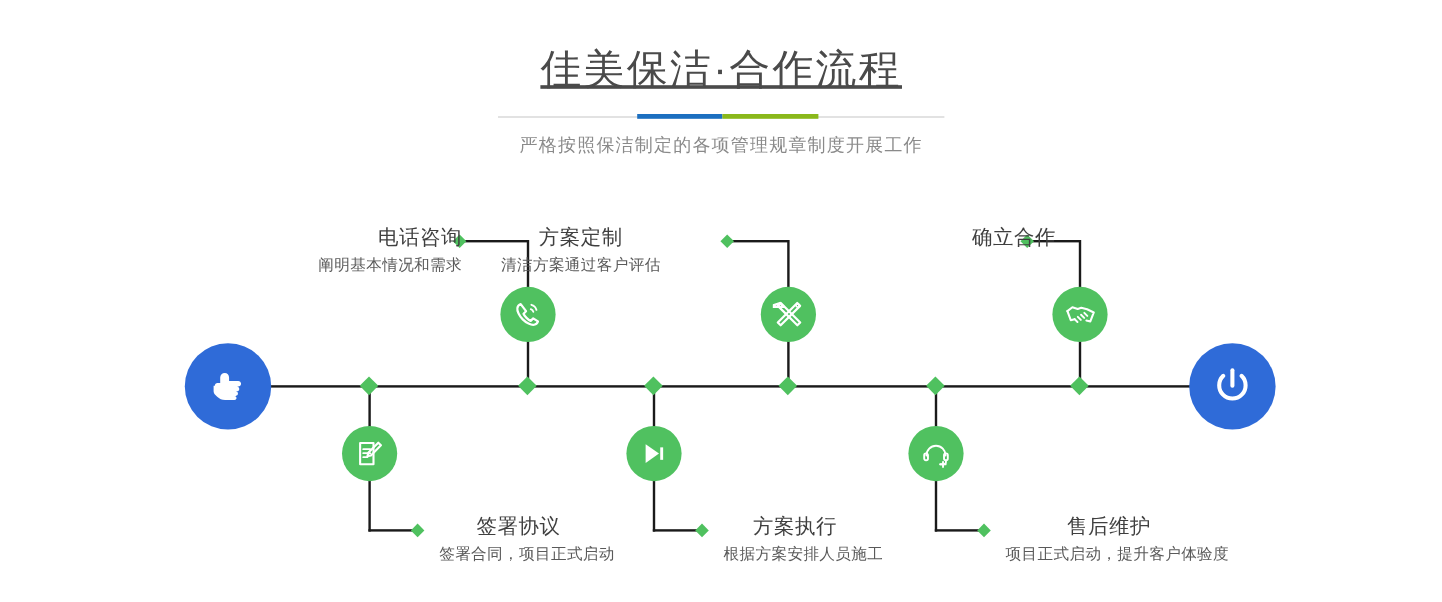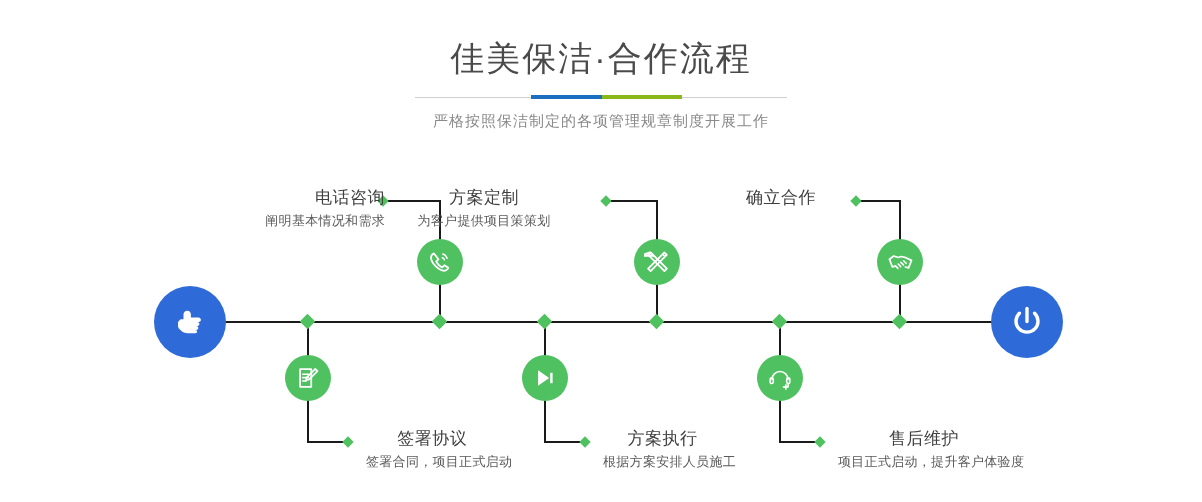--- a/index.html
+++ b/index.html
@@ -23,20 +23,21 @@
     left: 0; top: 34px;
     width: 1202px;
     text-align: center;
   }
   .title {
     font-size: 34px;
     color: #4a4a4a;
     letter-spacing: 2px;
     line-height: 48px;
     font-weight: normal;
+    text-decoration: underline;
   }
   .divider-wrap {
     position: relative;
     width: 372px;
     height: 14px;
     margin: 9px auto 0 auto;
   }
   .div-line {
     position: absolute;
     left: 0; top: 6px;
@@ -233,21 +234,21 @@
           <path fill="none" stroke="#ffffff" stroke-width="1.9" stroke-linejoin="round" d="M4.4 6.1l2.5-2.5 16.8 16.8-2.5 2.5z"></path>
           <path fill="none" stroke="#ffffff" stroke-width="1.9" stroke-linejoin="round" d="M23.6 6.1l-2.5-2.5L4.3 20.4l2.5 2.5z"></path>
           <circle cx="6.6" cy="5.8" r="1.3" fill="none" stroke="#ffffff" stroke-width="1.4"></circle>
           <circle cx="21.4" cy="5.8" r="1.3" fill="none" stroke="#ffffff" stroke-width="1.4"></circle>
         </svg>
       </span>
     </div>
     <div class="diamond" style="left:651px; top:316px;"></div>
     <div class="label top" style="left:370px; top:186px; width:228px;text-align:center;">
       <span class="l-title">方案定制</span>
-      <span class="l-desc">为客户提供项目策策划</span>
+      <span class="l-desc">清洁方案通过客户评估</span>
     </div>
 
     <div class="stem-v" style="left:544px; top:321px; height:122px;"></div>
     <div class="stem-h" style="left:544px; top:441px; width:42px;"></div>
     <div class="diamond small" style="left:581px; top:438px;"></div>
     <div class="node-circle" style="left:522px; top:355px;">
       <span>
         <svg width="26" height="26" viewBox="0 0 28 28" aria-hidden="true">
           <path fill="#ffffff" d="M6.5 5.6l12 8.4-12 8.4z"></path>
           <rect x="19.6" y="8.4" width="2.6" height="11.2" fill="#ffffff"></rect>
@@ -266,21 +267,21 @@
     <div class="node-circle" style="left:877px; top:239px;">
       <span>
         <svg width="27" height="27" viewBox="0 0 28 28" aria-hidden="true">
           <path fill="none" stroke="#ffffff" stroke-width="1.8" stroke-linejoin="round" stroke-linecap="round" d="M2.6 10.6l4.3-3.3 4.6 1.5 3.1-1 5 1.2 5.8 2.8-3 7.8-3.4-.9"></path>
           <path fill="none" stroke="#ffffff" stroke-width="1.8" stroke-linejoin="round" stroke-linecap="round" d="M2.6 10.6l2.9 7.9 3.3-.9"></path>
           <path fill="none" stroke="#ffffff" stroke-width="1.7" stroke-linejoin="round" stroke-linecap="round" d="M8.8 17.6l2.5 2.5M11.6 15.6l2.6 2.6M14.4 13.8l2.7 2.7M17.2 12.2l2.6 2.6"></path>
         </svg>
       </span>
     </div>
     <div class="diamond" style="left:894px; top:316px;"></div>
-    <div class="label top" style="left:588px; top:186px; width:228px;">
+    <div class="label top" style="left:652px; top:186px; width:228px;">
       <span class="l-title">确立合作</span>
     </div>
 
     <div class="stem-v" style="left:779px; top:321px; height:122px;"></div>
     <div class="stem-h" style="left:779px; top:441px; width:42px;"></div>
     <div class="diamond small" style="left:816px; top:438px;"></div>
     <div class="node-circle" style="left:757px; top:355px;">
       <span>
         <svg width="26" height="26" viewBox="0 0 28 28" aria-hidden="true">
           <path fill="none" stroke="#ffffff" stroke-width="1.8" stroke-linecap="round" d="M5.4 15.6a8.6 8.6 0 1 1 17.2 0"></path>

